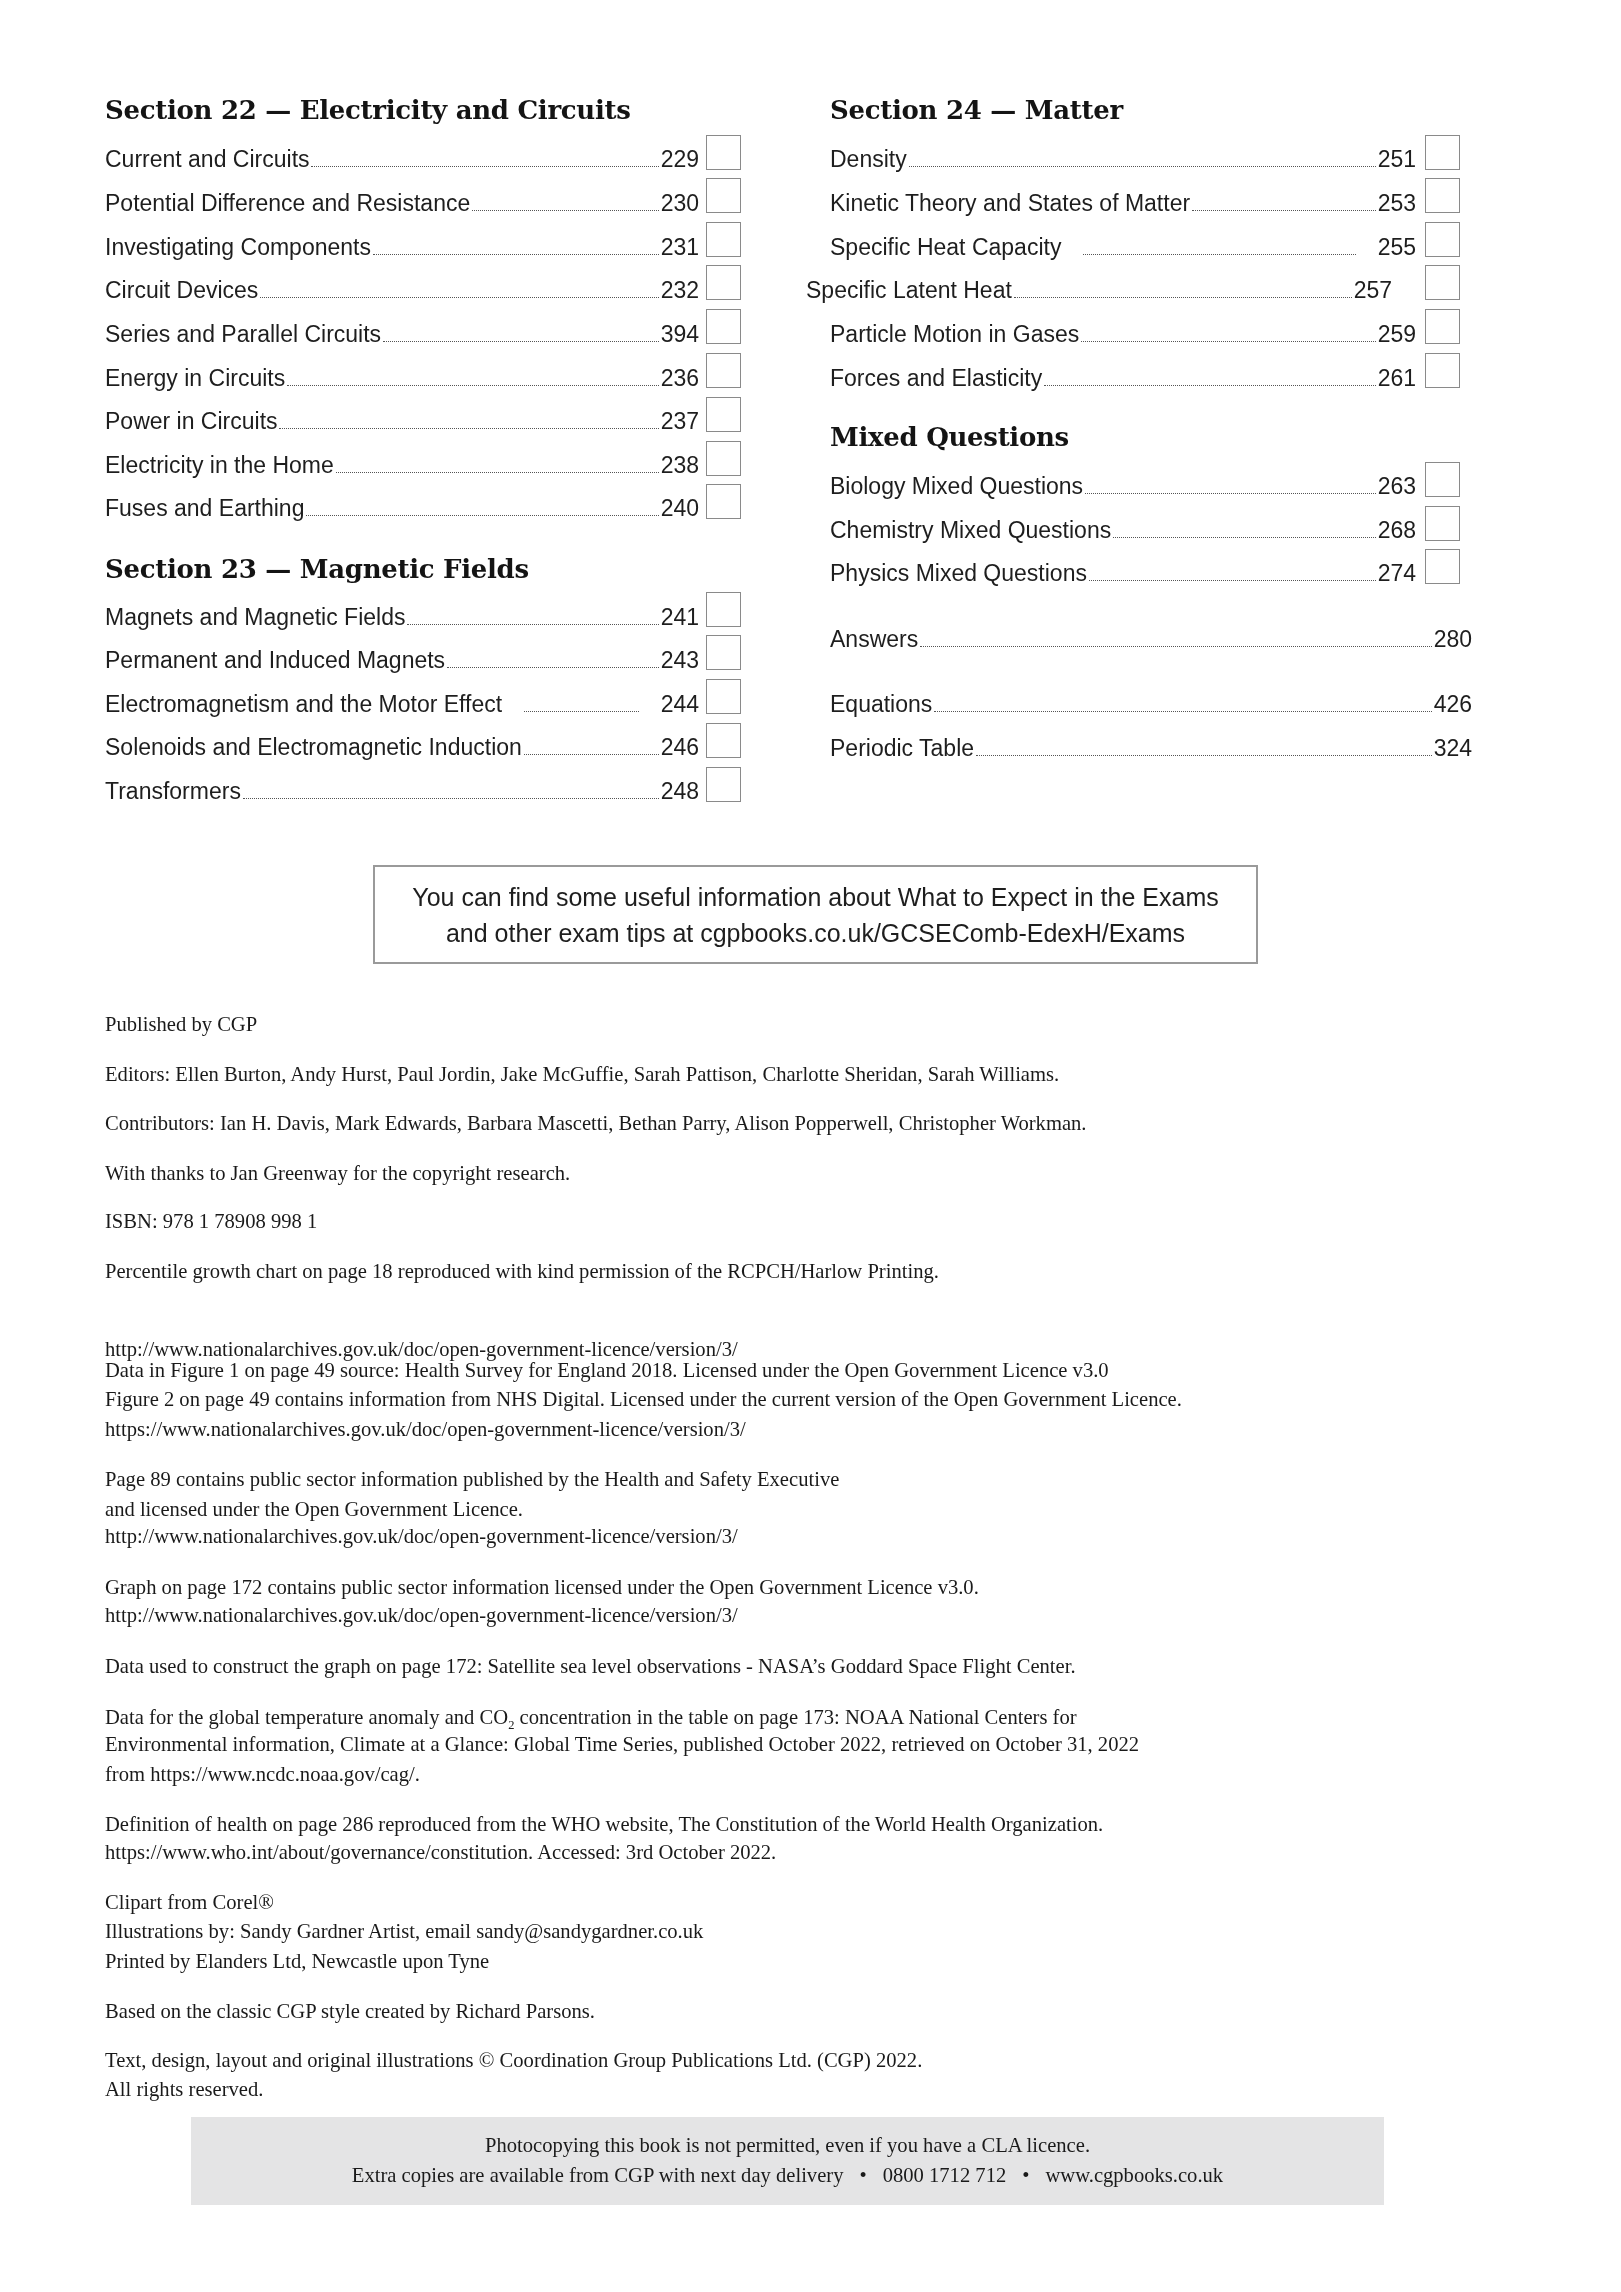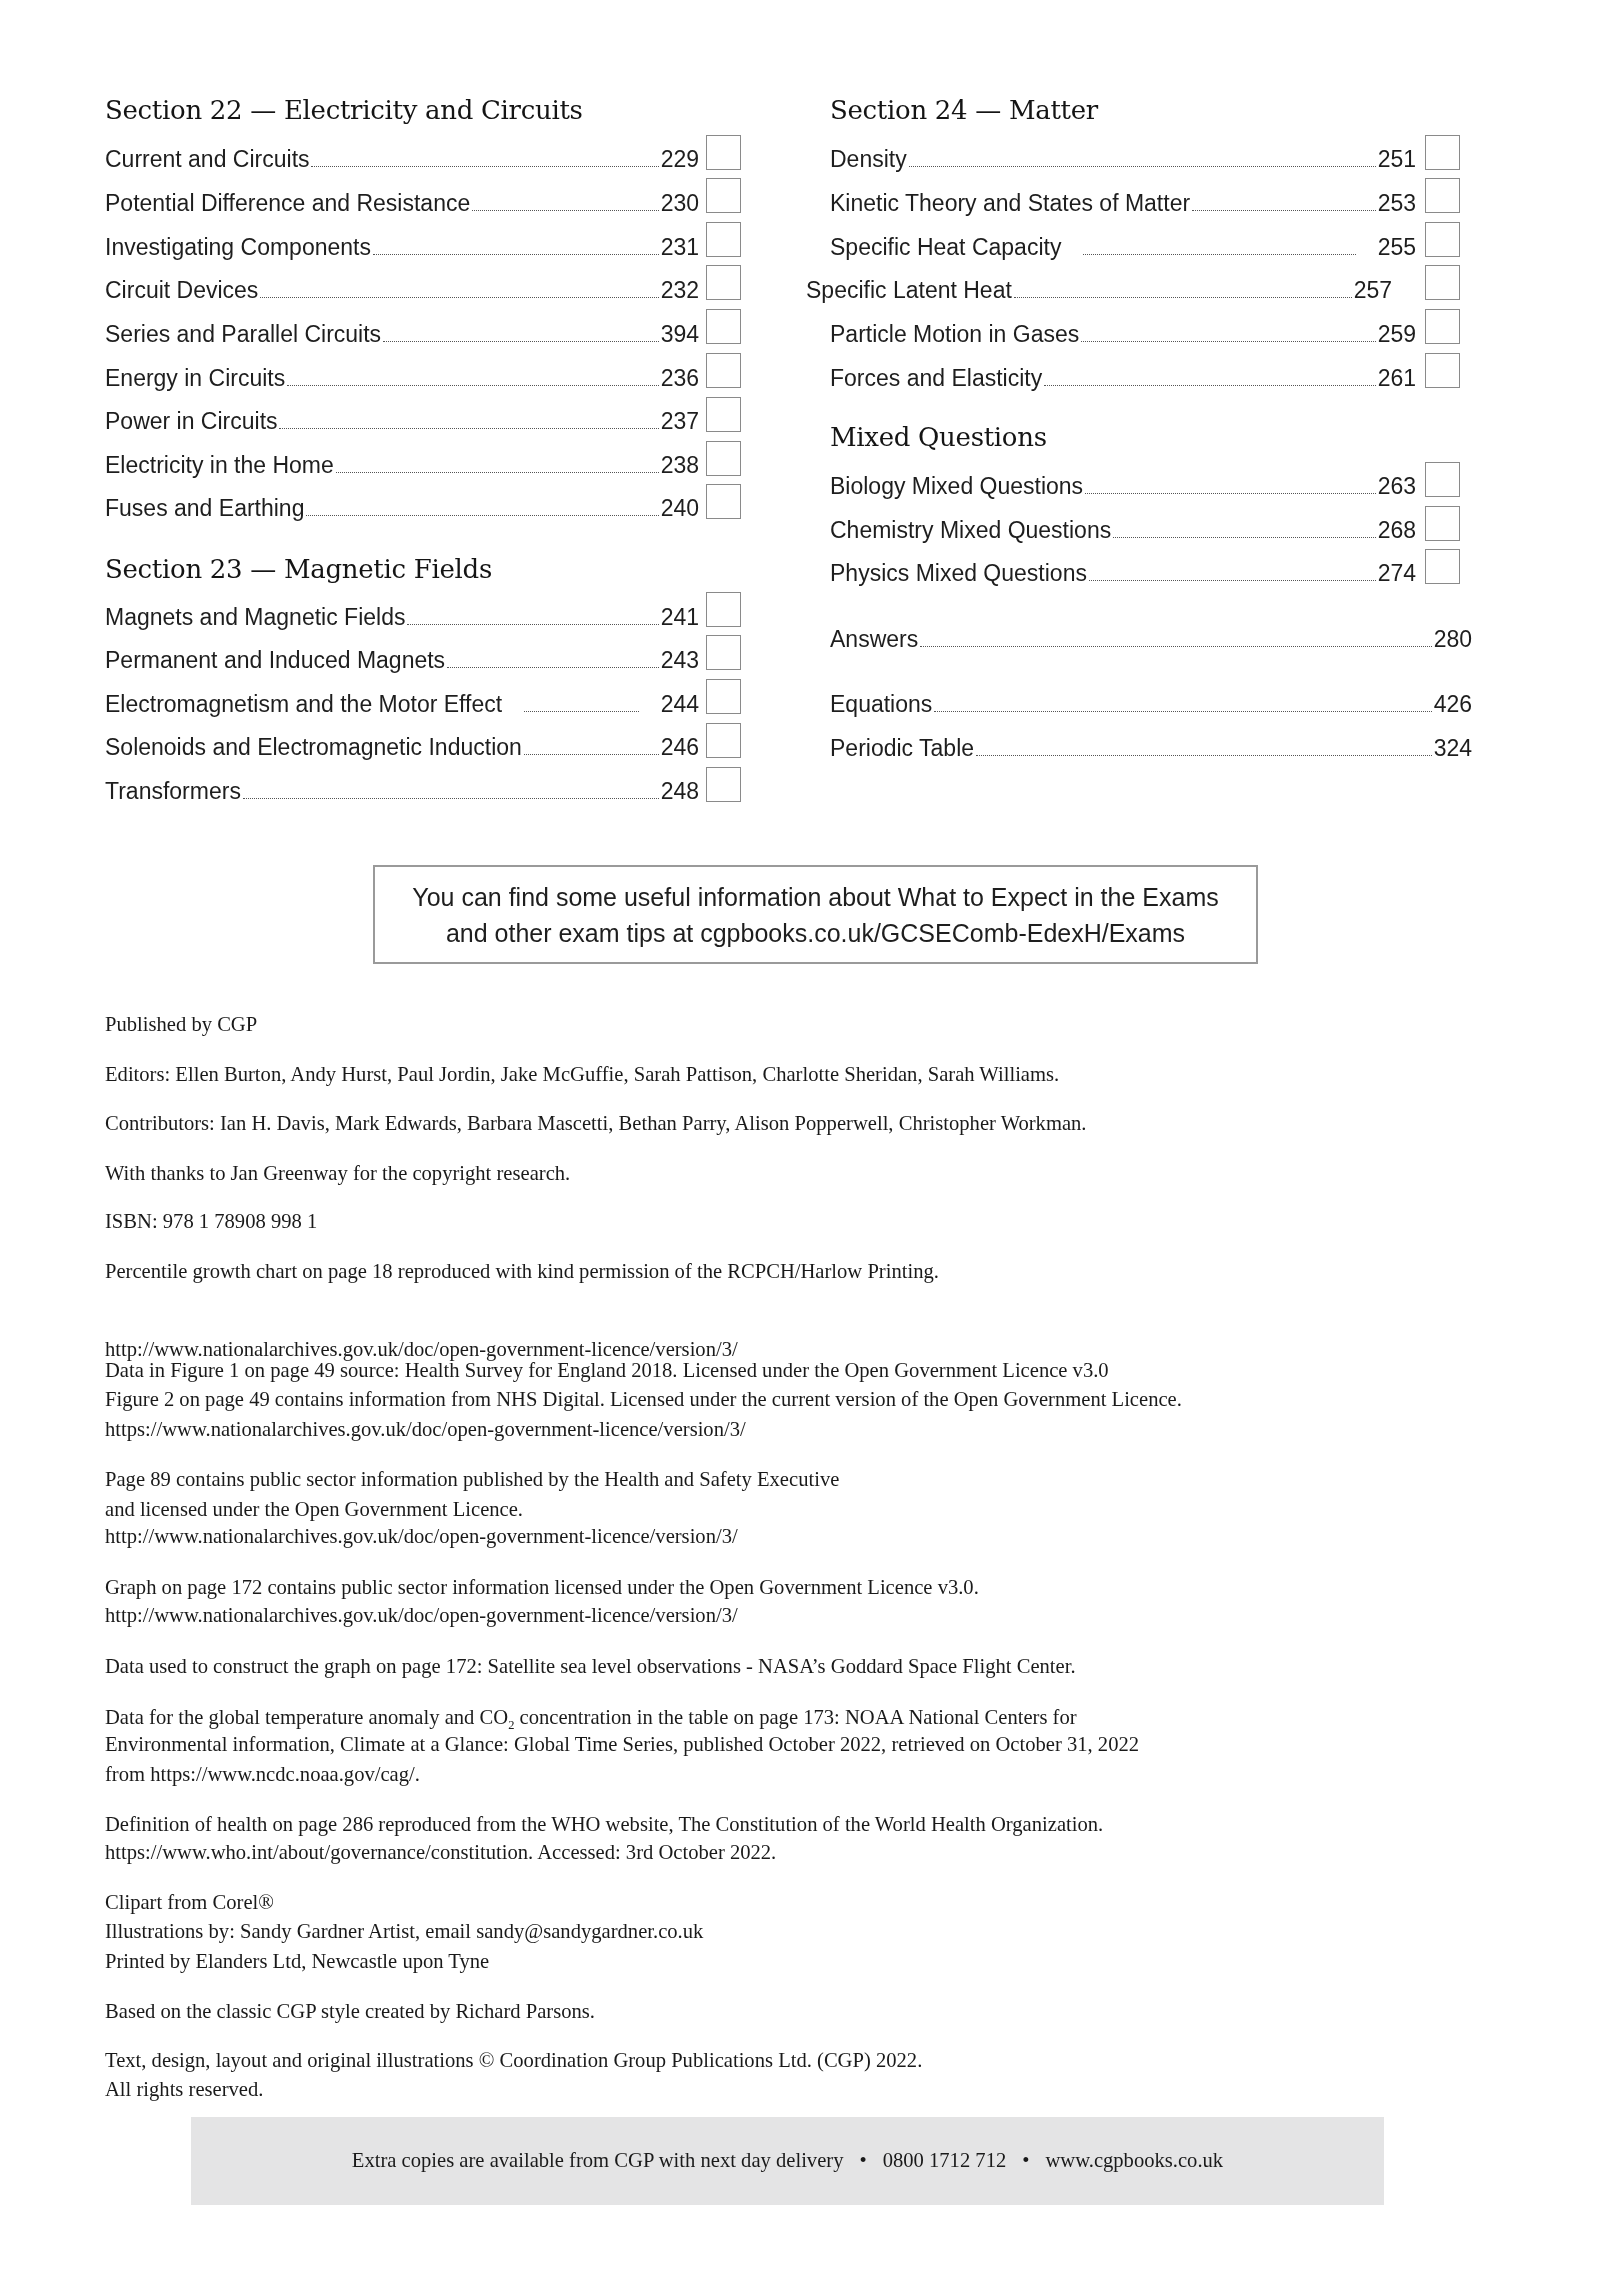--- a/index.html
+++ b/index.html
@@ -1,18 +1,18 @@
 <!DOCTYPE html>
 <html style="font-size:14.3px"><head>
 <meta charset="utf-8">
 <style>
   html, body { margin:0; padding:0; background:#ffffff; }
   body { width:1621px; height:2293px; position:relative; overflow:hidden; color:#1a1a1a; }
   .heading {
-    position:absolute; font-family:"DejaVu Serif", serif; font-weight:normal;
+    position:absolute; font-family:"DejaVu Serif", serif; font-weight:bold;
     font-size:26px; line-height:32px; white-space:nowrap; color:#141414; letter-spacing:-0.3px;
   }
   .toc-row {
     position:absolute; height:36px; display:flex; align-items:flex-end;
     font-family:"Liberation Sans", sans-serif; font-size:23px; line-height:27px; color:#1e1e1e;
   }
   .toc-row .title { white-space:nowrap; flex:0 0 auto; }
   .toc-row .leader {
     flex:1 1 auto; margin:0 1.8px 6.3px 1.8px; height:0;
     border-bottom:1.8px dotted #555;
@@ -264,17 +264,18 @@
 <div class="credit" style="top:1888px;">Clipart from Corel®</div>
 <div class="credit" style="top:1917px;">Illustrations by: Sandy Gardner Artist, email sandy@sandygardner.co.uk</div>
 <div class="credit" style="top:1947px;">Printed by Elanders Ltd, Newcastle upon Tyne</div>
 
 <div class="credit" style="top:1997px;">Based on the classic CGP style created by Richard Parsons.</div>
 
 <div class="credit" style="top:2046px;">Text, design, layout and original illustrations © Coordination Group Publications Ltd. (CGP) 2022.</div>
 <div class="credit" style="top:2075px;">All rights reserved.</div>
 
 <div class="footer-bar">
+  <div>Photocopying this book is not permitted, even if you have a CLA licence.</div>
   <div>
     <span>Extra copies are available from CGP with next day delivery</span><span class="sep">•</span><span>0800 1712 712</span><span class="sep">•</span><span>www.cgpbooks.co.uk</span>
   </div>
 </div>
 
 
 </body></html>

